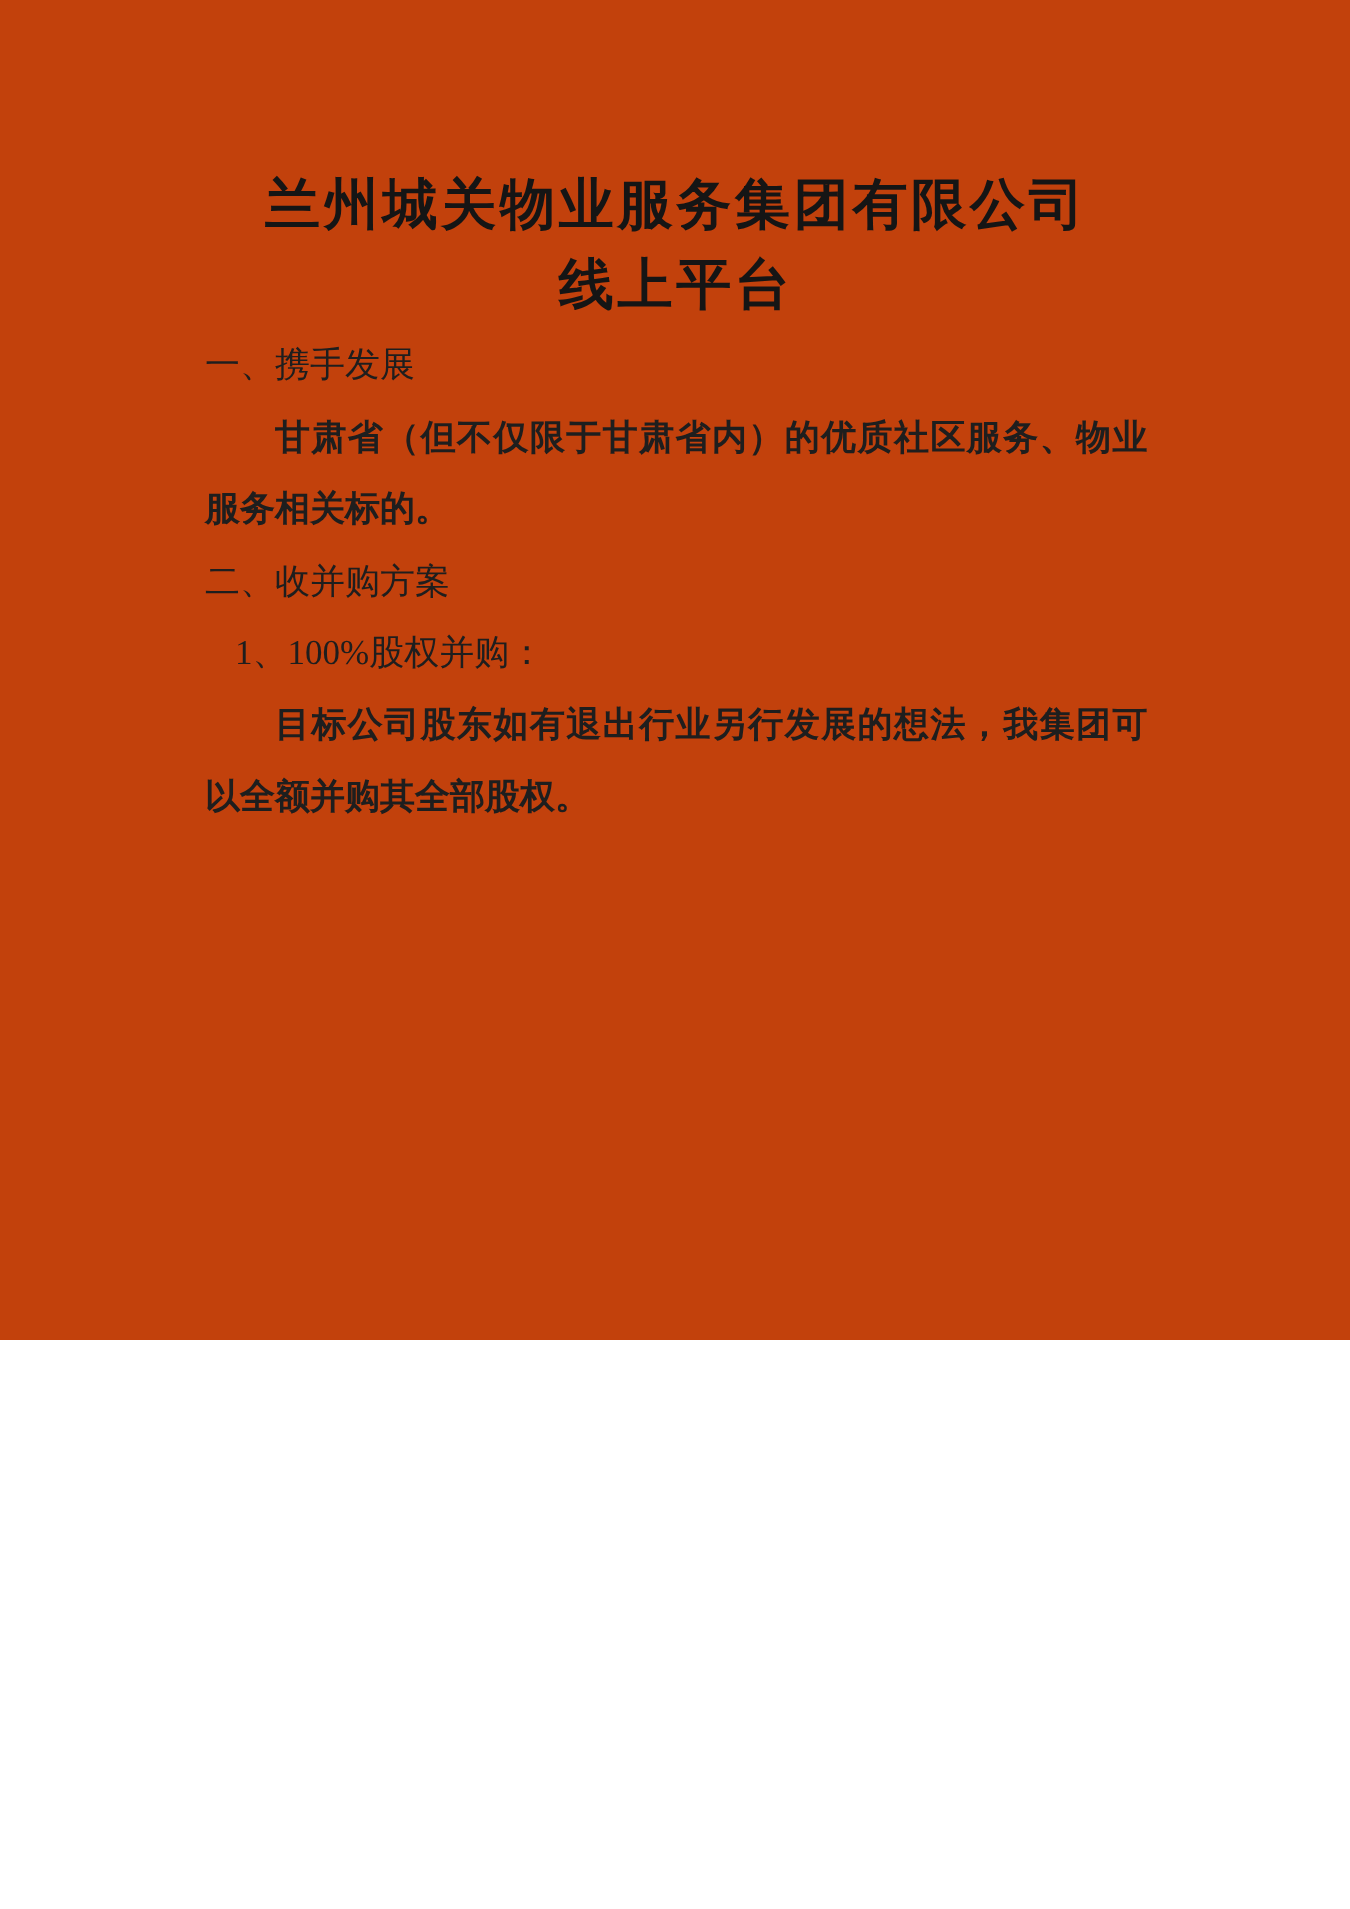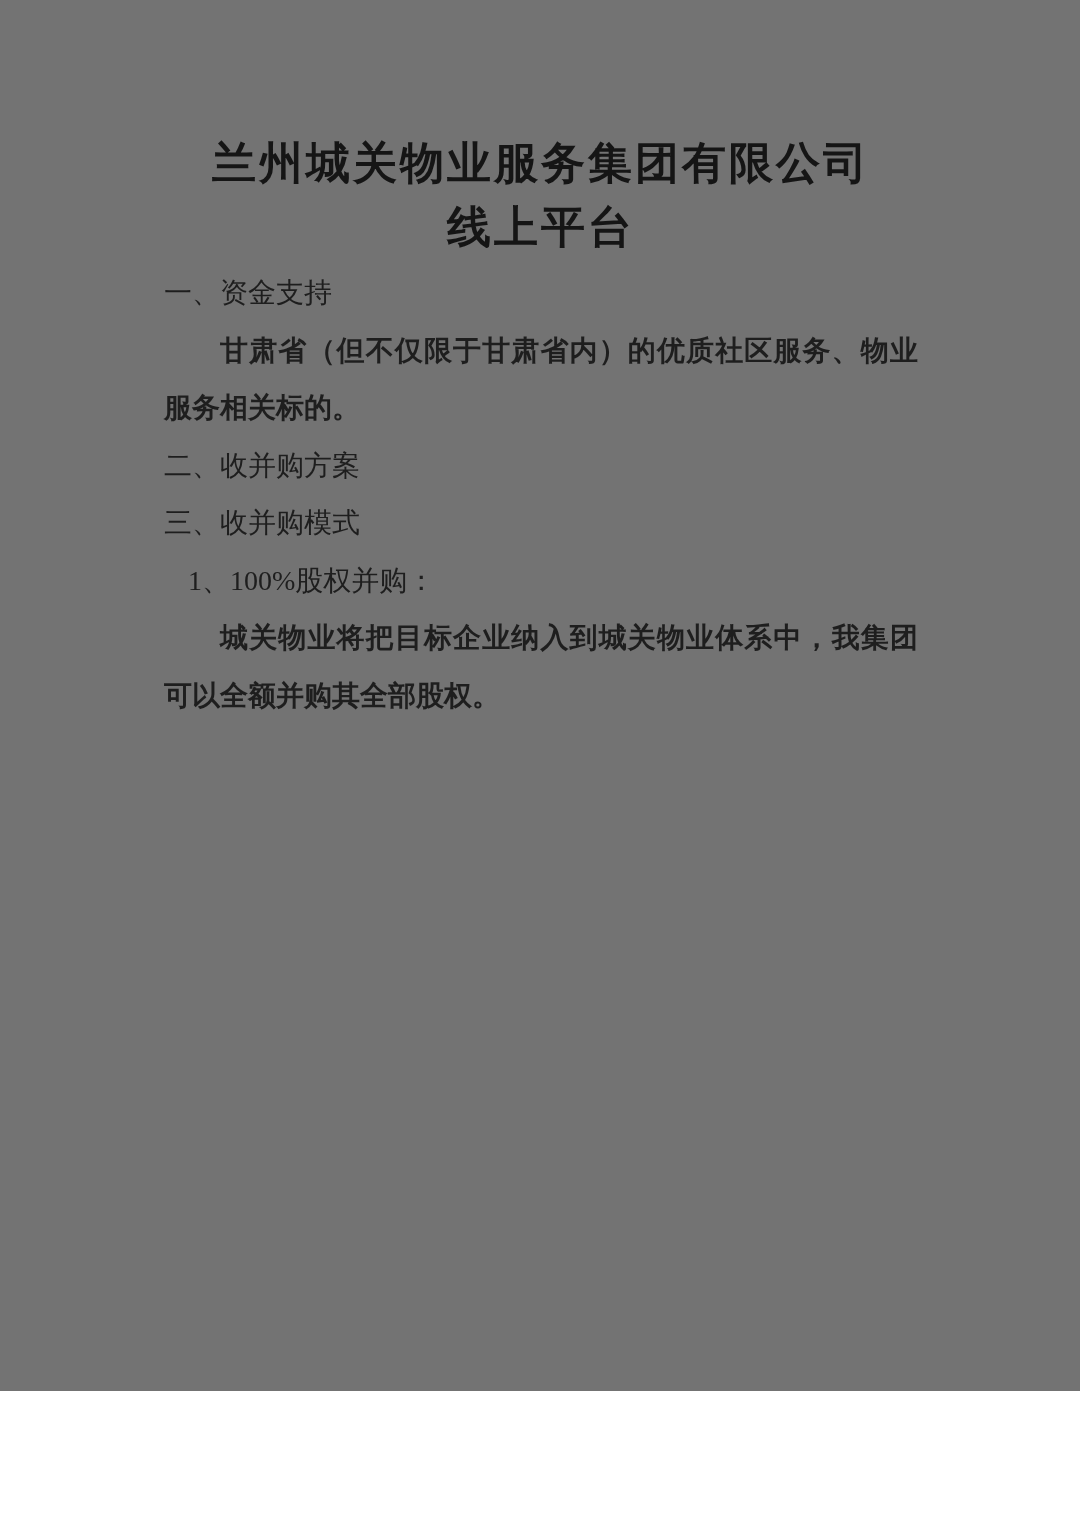--- a/index.html
+++ b/index.html
@@ -3,22 +3,22 @@
 <meta charset="utf-8">
 <style>
   html, body {
     margin: 0;
     padding: 0;
     background: #ffffff;
   }
   .page {
     position: relative;
     width: 1080px;
-    height: 1391px;
-    background: #737373;
+    height: 1072px;
+    background: #c2410c;
     overflow: hidden;
     font-family: "Liberation Serif", "DejaVu Serif", serif;
     color: #1e1e1e;
   }
   .content {
     position: absolute;
     left: 164px;
     top: 132px;
     width: 754px;
   }
@@ -66,26 +66,25 @@
 <div class="page">
 
   <div class="content">
 
     <h1 class="doc-title">
       <span class="title-line">兰州城关物业服务集团有限公司</span>
       <span class="title-line">线上平台</span>
     </h1>
 
     <div class="blocks">
-      <p class="para-heading">一、资金支持</p>
+      <p class="para-heading">一、携手发展</p>
       <p class="para-body">甘肃省（但不仅限于甘肃省内）的优质社区服务、物业服务相关标的。</p>
       <p class="para-heading">二、收并购方案</p>
-      <p class="para-heading">三、收并购模式</p>
       <p class="para-subheading">1、100%股权并购：</p>
-      <p class="para-body">城关物业将把目标企业纳入到城关物业体系中，我集团可以全额并购其全部股权。</p>
+      <p class="para-body">目标公司股东如有退出行业另行发展的想法，我集团可以全额并购其全部股权。</p>
     </div>
 
   </div>
 
   <div class="footer">
     <span class="wechat-badge">
       <svg width="52" height="48" viewBox="0 0 52 48" xmlns="http://www.w3.org/2000/svg">
         <ellipse cx="17" cy="16" rx="14.5" ry="12.5" fill="none" stroke="#d4d4d4" stroke-width="2.4"></ellipse>
         <polygon points="8,26.5 4.5,35 14.5,29.5" fill="#d4d4d4"></polygon>
         <circle cx="12" cy="13" r="2.1" fill="#cccccc"></circle>

